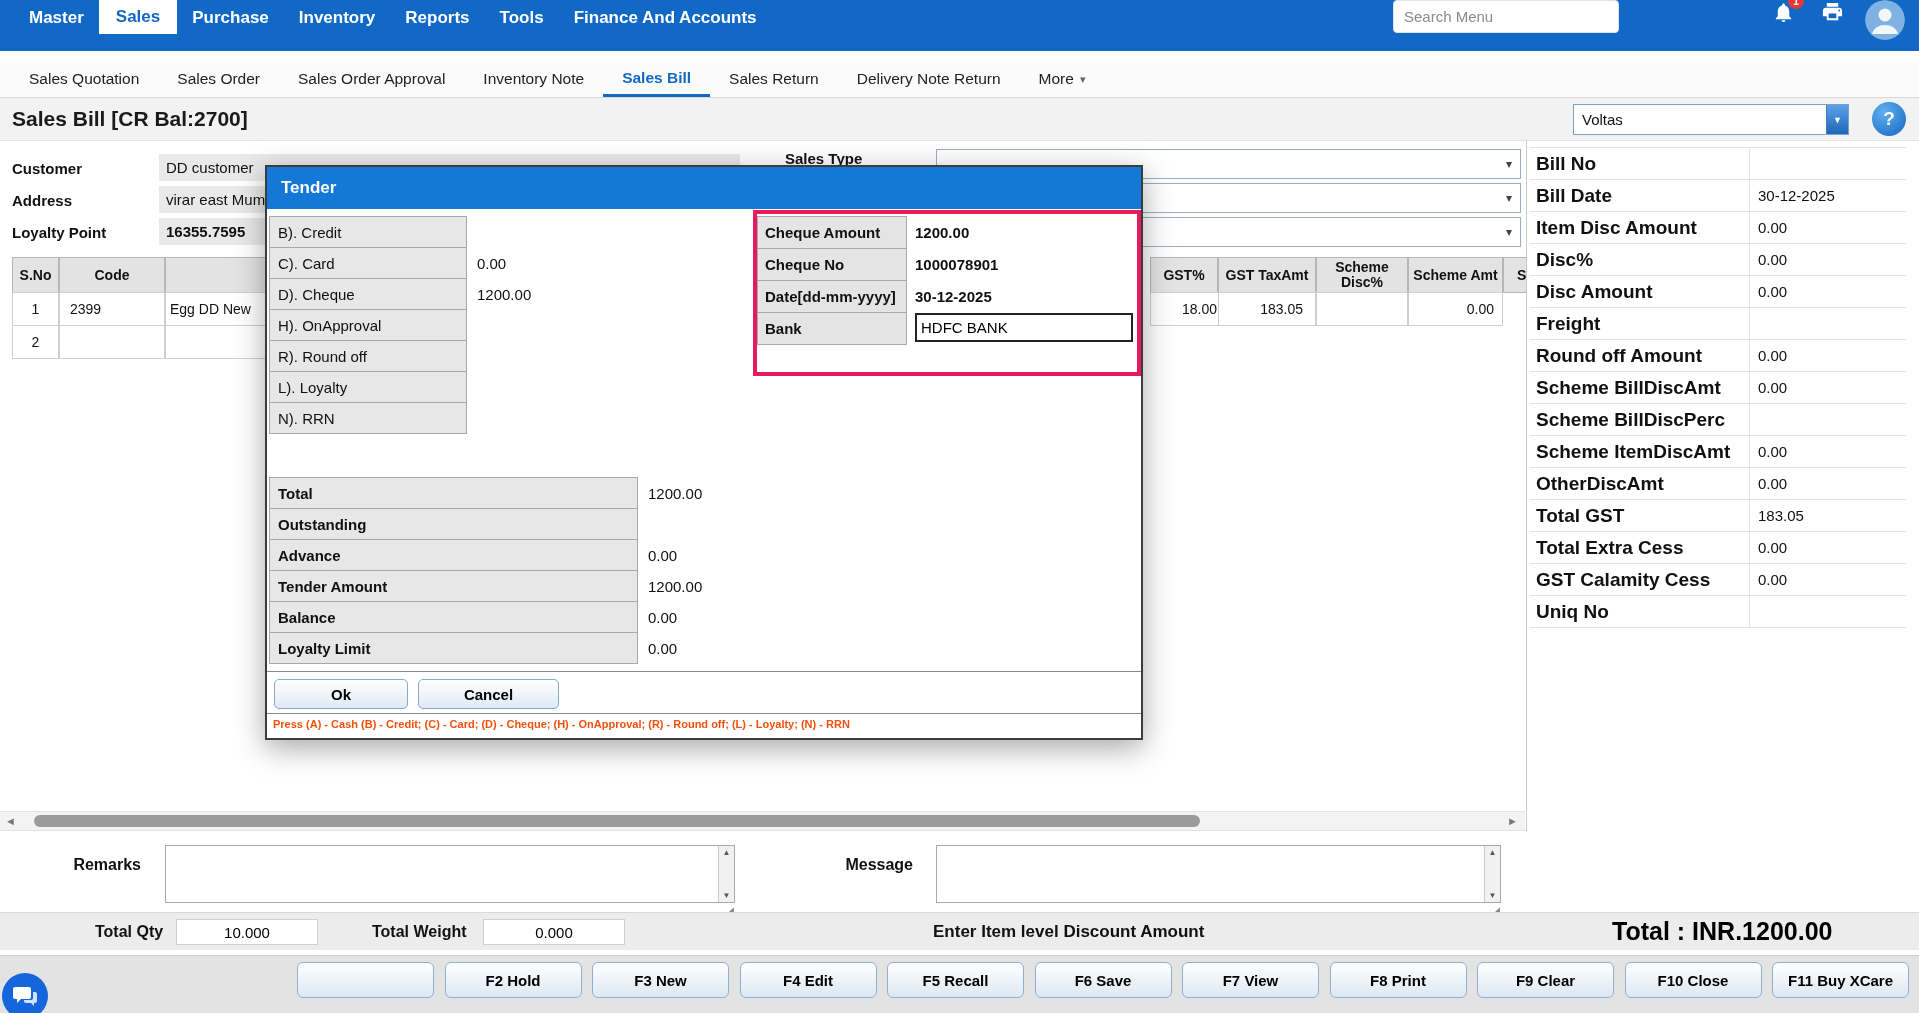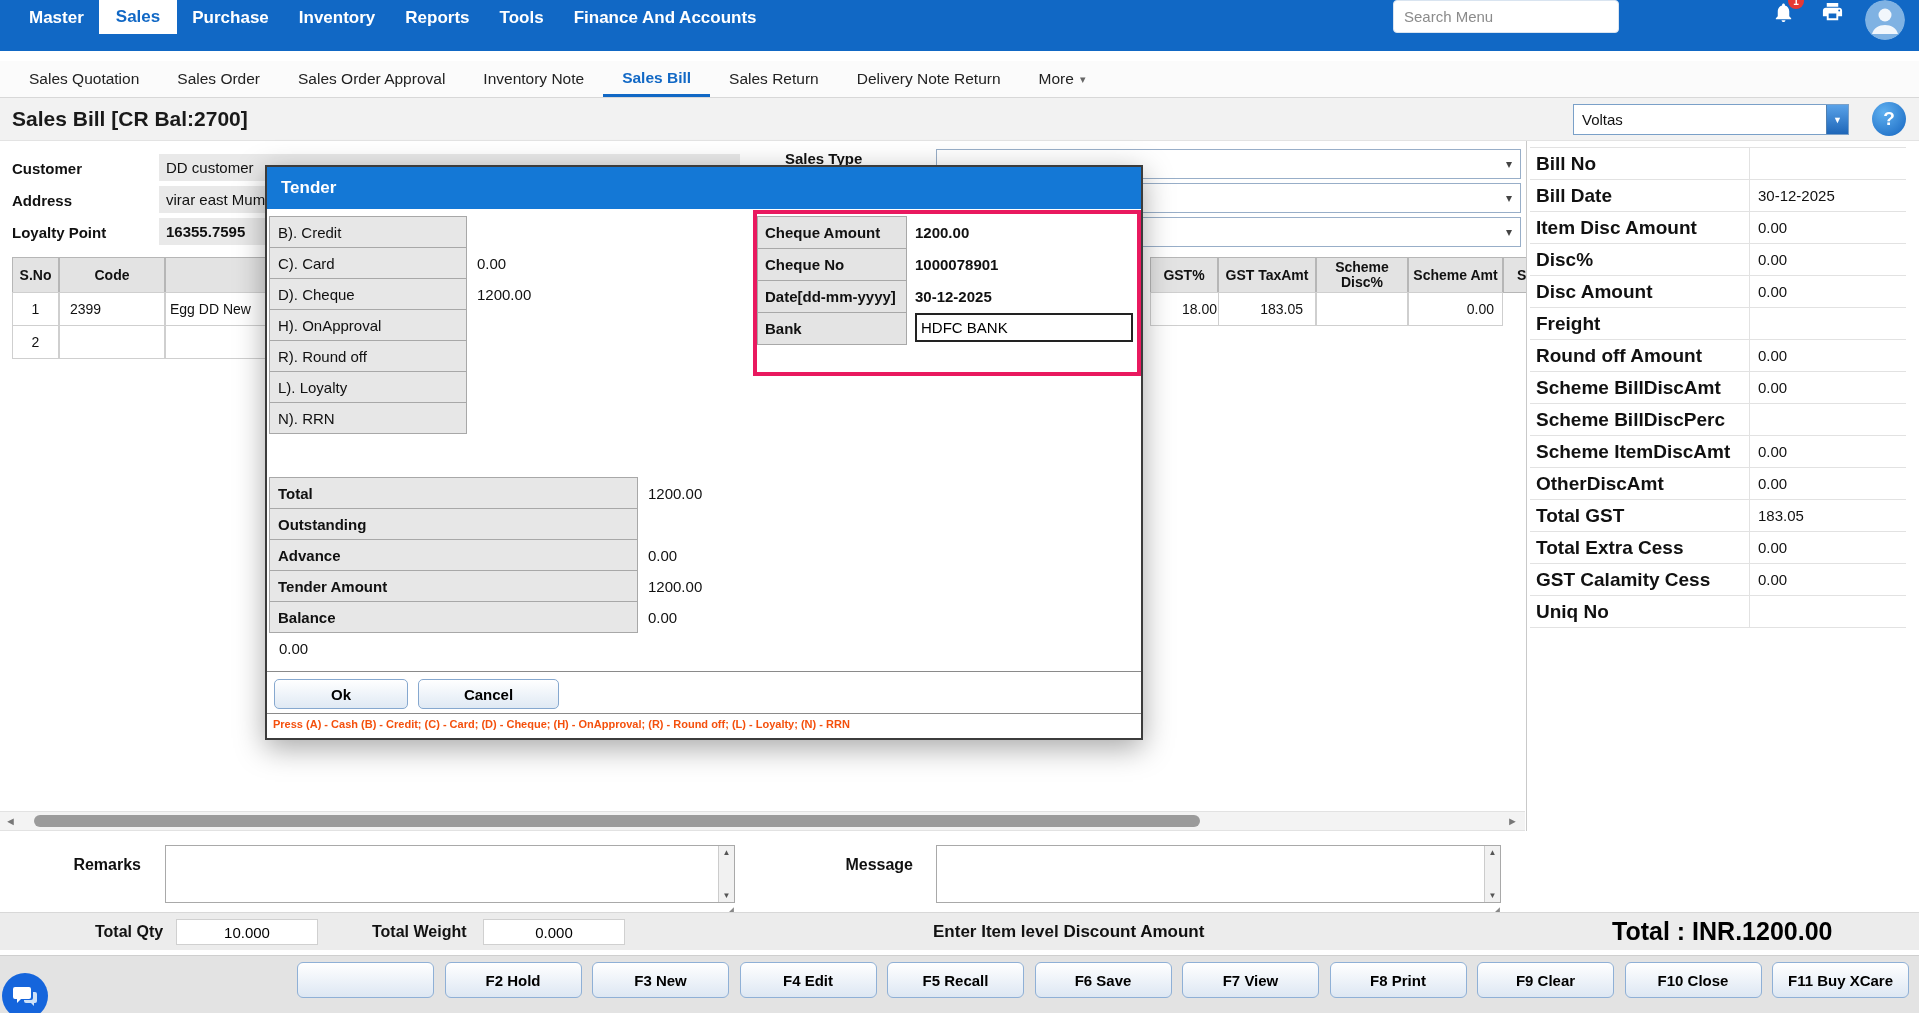--- a/index.html
+++ b/index.html
@@ -389,20 +389,21 @@
         </div>
       <div class="sum-row">
           <div class="sum-label">Tender Amount</div>
           <div class="sum-value">1200.00</div>
         </div>
       <div class="sum-row">
           <div class="sum-label">Balance</div>
           <div class="sum-value">0.00</div>
         </div>
       <div class="sum-row">
+          <div class="sum-label">Loyalty Limit</div>
           <div class="sum-value">0.00</div>
         </div>
     </div>
 
     <div class="msep" style="top:504px"></div>
     <button class="mbtn" style="left:7px;width:134px">Ok</button>
     <button class="mbtn" style="left:151px;width:141px">Cancel</button>
     <div class="msep" style="top:546px"></div>
     <div class="modal-hint">Press (A) - Cash (B) - Credit; (C) - Card; (D) - Cheque; (H) - OnApproval; (R) - Round off; (L) - Loyalty; (N) - RRN</div>
   </div>

